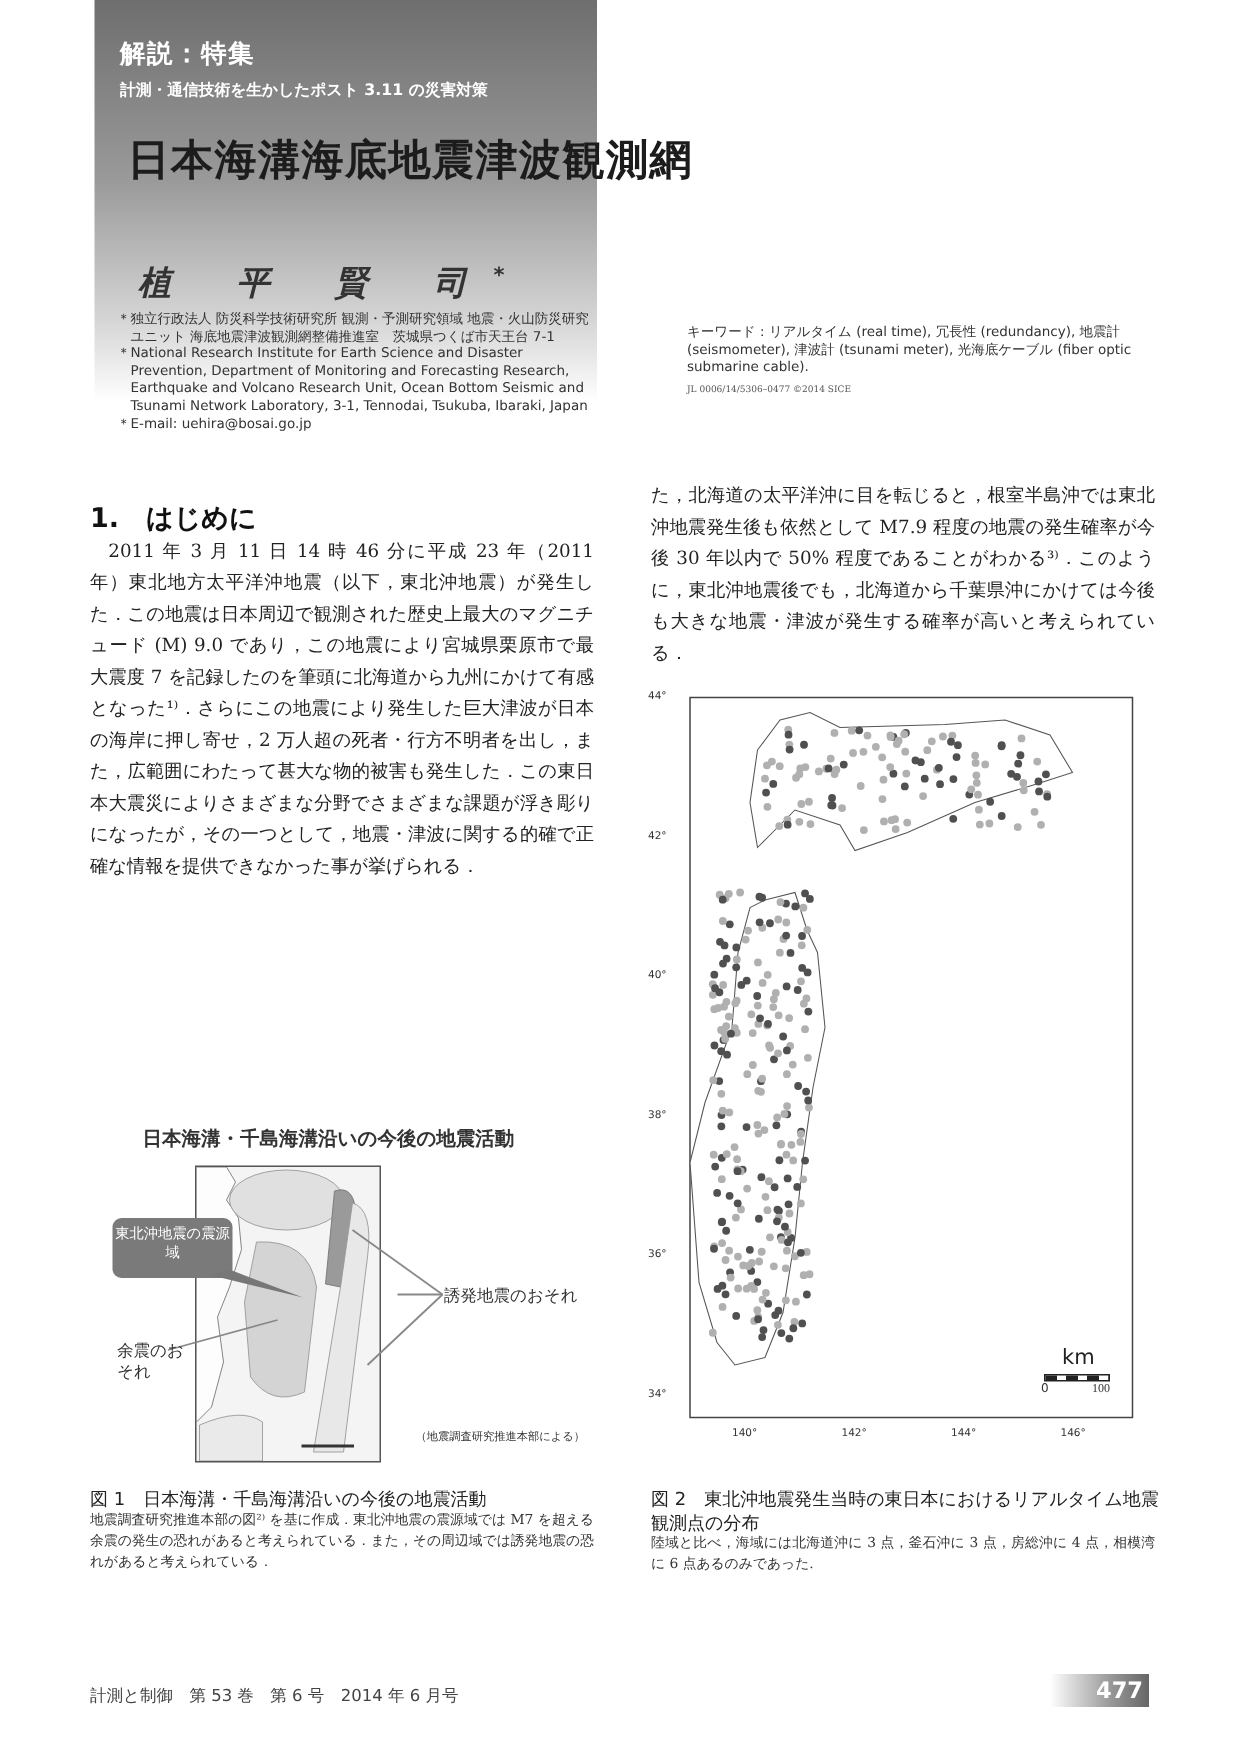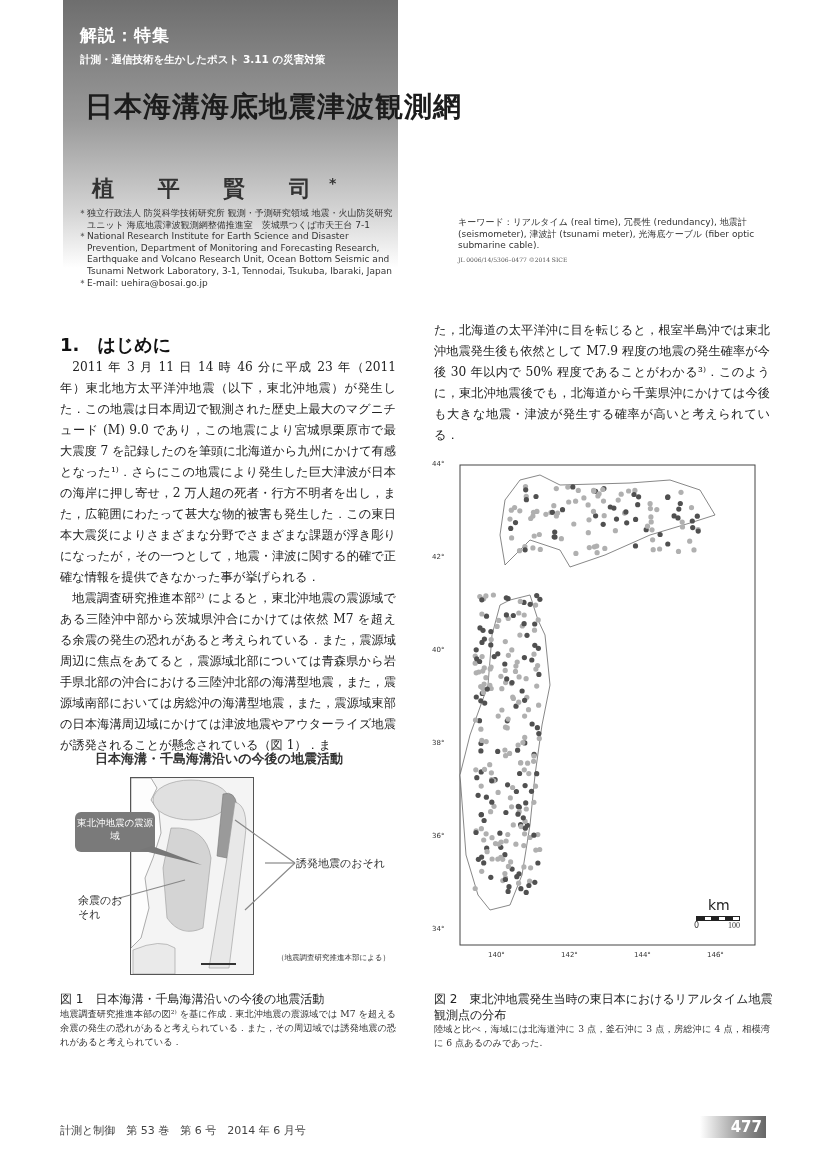--- a/index.html
+++ b/index.html
@@ -7,21 +7,21 @@
          font-family: "DejaVu Serif", serif; color: #222; }
   .header-band { position: absolute; left: 63px; top: 0; width: 335px; height: 268px;
          background: linear-gradient(to bottom, #6e6e6e 0%, #9a9a9a 45%, #d6d6d6 80%, #ffffff 100%); }
   .section-label { position: absolute; left: 80px; top: 24px; font-family: Liberation Sans, sans-serif;
          font-size: 17px; font-weight: bold; color: #ffffff; letter-spacing: 1px; }
   .series-label { position: absolute; left: 80px; top: 53px; font-family: "DejaVu Sans", sans-serif;
          font-size: 10.5px; font-weight: bold; color: #ffffff; }
   .title { position: absolute; left: 85px; top: 88px; font-family: "DejaVu Sans", sans-serif;
          font-size: 28px; font-weight: bold; color: #1c1c1c; letter-spacing: 1px; white-space: nowrap; }
   .author { position: absolute; left: 92px; top: 174px; font-family: "DejaVu Sans", sans-serif;
-         font-size: 22px; font-weight: bold; color: #333; letter-spacing: 18px; }
+         font-size: 22px; font-weight: bold; color: #333; letter-spacing: 18px; font-style: italic; }
   .author sup { font-size: 14px; letter-spacing: 0; }
   .affil { position: absolute; left: 78px; top: 208px; width: 318px; font-family: "DejaVu Sans", sans-serif;
          font-size: 9px; line-height: 11.6px; color: #333; }
   .affil p { margin: 0 0 0 9px; text-indent: -9px; }
   .keywords { position: absolute; left: 458px; top: 217px; width: 306px; font-family: "DejaVu Sans", sans-serif;
          font-size: 9px; line-height: 11.5px; color: #333; }
   .keywords p { margin: 0; }
   .doi { font-family: "DejaVu Serif", serif; font-size: 6px; color: #555; margin-top: 2px !important; }
   .sec-heading { position: absolute; left: 60px; top: 333px; font-family: "DejaVu Sans", sans-serif;
          font-size: 18px; font-weight: bold; color: #111; }
@@ -70,21 +70,20 @@
   <p>キーワード：リアルタイム (real time), 冗長性 (redundancy), 地震計 (seismometer), 津波計 (tsunami meter), 光海底ケーブル (fiber optic submarine cable).</p>
   <p class="doi">JL 0006/14/5306–0477 ©2014 SICE</p>
 </div>
 
 <div class="sec-heading">
   <span class="num">1.</span><span>はじめに</span>
 </div>
 
 <div class="col-text left-col">
   <p>2011 年 3 月 11 日 14 時 46 分に平成 23 年（2011 年）東北地方太平洋沖地震（以下，東北沖地震）が発生した．この地震は日本周辺で観測された歴史上最大のマグニチュード (M) 9.0 であり，この地震により宮城県栗原市で最大震度 7 を記録したのを筆頭に北海道から九州にかけて有感となった¹⁾．さらにこの地震により発生した巨大津波が日本の海岸に押し寄せ，2 万人超の死者・行方不明者を出し，また，広範囲にわたって甚大な物的被害も発生した．この東日本大震災によりさまざまな分野でさまざまな課題が浮き彫りになったが，その一つとして，地震・津波に関する的確で正確な情報を提供できなかった事が挙げられる．</p>
-  <p>地震調査研究推進本部²⁾ によると，東北沖地震の震源域である三陸沖中部から茨城県沖合にかけては依然 M7 を超える余震の発生の恐れがあると考えられている．また，震源域周辺に焦点をあてると，震源域北部については青森県から岩手県北部の沖合における三陸沖北部の海溝型地震，また，震源域南部においては房総沖の海溝型地震，また，震源域東部の日本海溝周辺域にかけては津波地震やアウターライズ地震が誘発されることが懸念されている（図 1）．ま</p>
 </div>
 
 <div class="col-text right-col">
   <p class="noindent">た，北海道の太平洋沖に目を転じると，根室半島沖では東北沖地震発生後も依然として M7.9 程度の地震の発生確率が今後 30 年以内で 50% 程度であることがわかる³⁾．このように，東北沖地震後でも，北海道から千葉県沖にかけては今後も大きな地震・津波が発生する確率が高いと考えられている．</p>
 </div>
 
 <div class="fig1-title">日本海溝・千島海溝沿いの今後の地震活動</div>
 <div class="fig1-box">
   <svg width="122" height="196" viewBox="0 0 122 196">
     <path d="M0,0 L20,0 L26,10 L20,22 L28,34 L30,55 L22,80 L14,100 L18,130 L10,160 L0,170 Z" fill="#fdfdfd" stroke="#777" stroke-width="0.6"></path>

